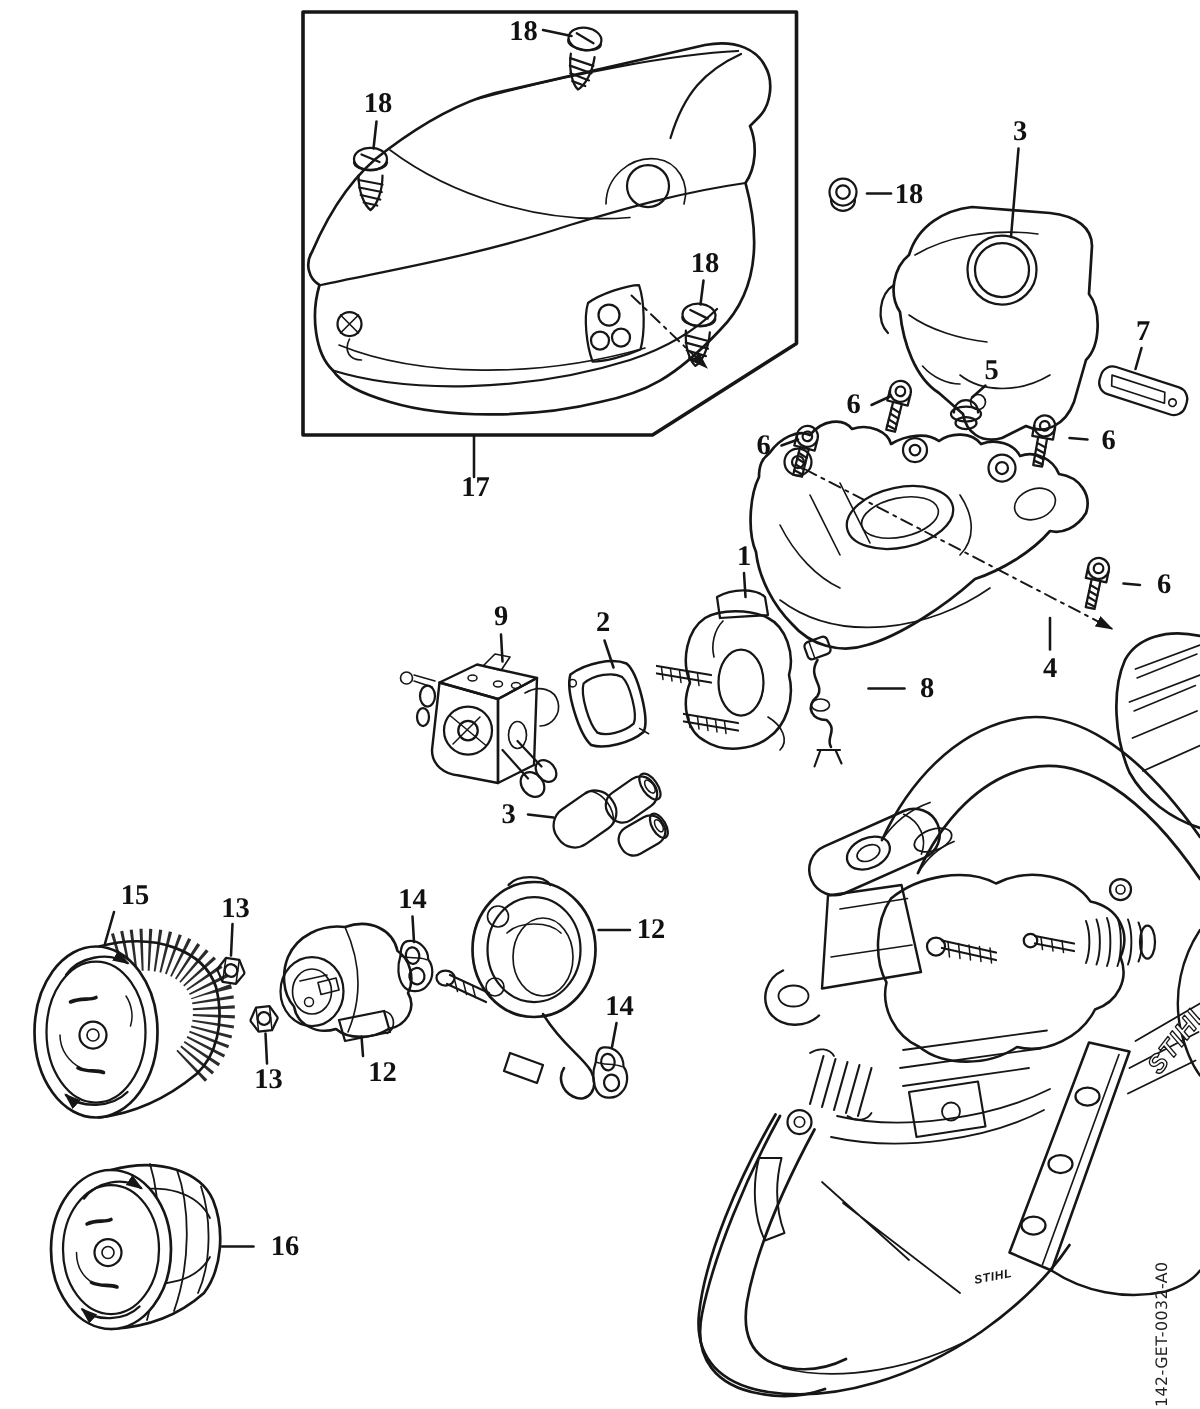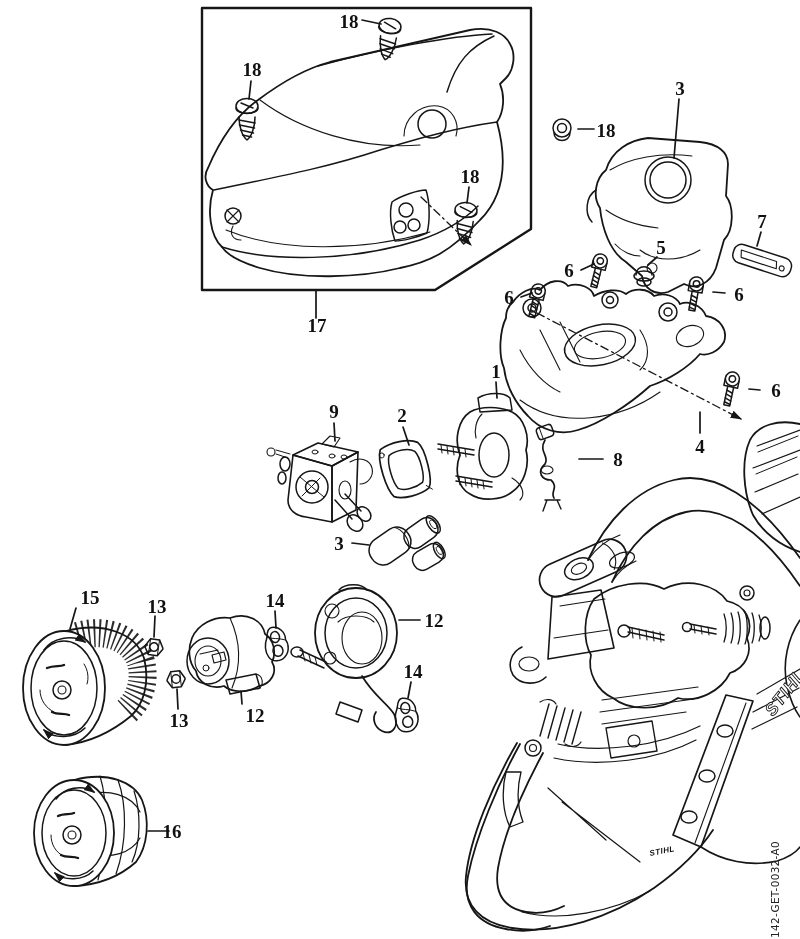--- a/index.html
+++ b/index.html
@@ -400,21 +400,21 @@
 <div class="co" style="left:618px;top:459px">8</div>
 <div class="co" style="left:334px;top:411px">9</div>
 <div class="co" style="left:339px;top:543px">3</div>
 <div class="co" style="left:434px;top:620px">12</div>
 <div class="co" style="left:255px;top:715px">12</div>
 <div class="co" style="left:157px;top:606px">13</div>
 <div class="co" style="left:179px;top:720px">13</div>
 <div class="co" style="left:275px;top:600px">14</div>
 <div class="co" style="left:413px;top:671px">14</div>
 <div class="co" style="left:90px;top:597px">15</div>
-<div class="co" style="left:172px;top:831px">16</div>
+<div class="co" style="left:190px;top:831px">16</div>
 <div class="co" style="left:317px;top:325px">17</div>
 <div class="co" style="left:349px;top:21px">18</div>
 <div class="co" style="left:252px;top:69px">18</div>
 <div class="co" style="left:470px;top:176px">18</div>
 <div class="co" style="left:606px;top:130px">18</div>
 
 <div id="drawno">1142-GET-0032-A0</div>
 
 </div>
 

